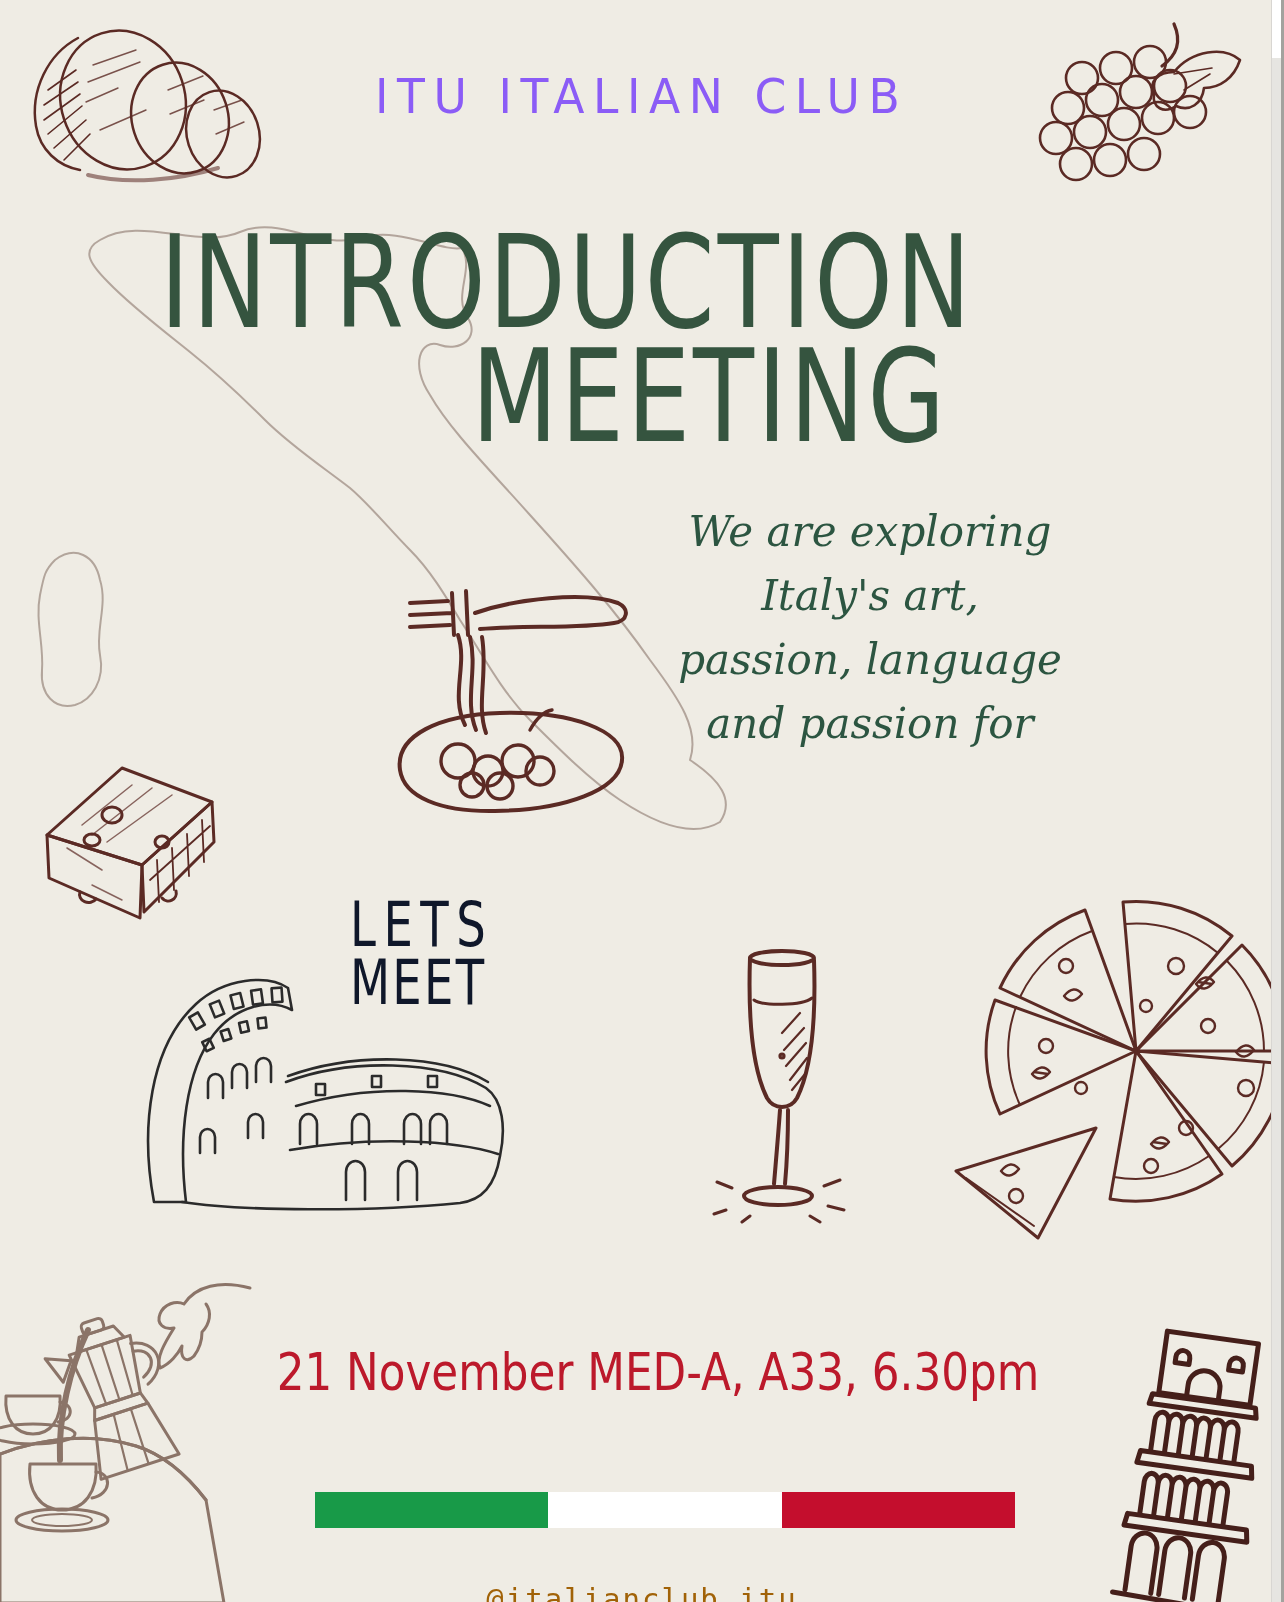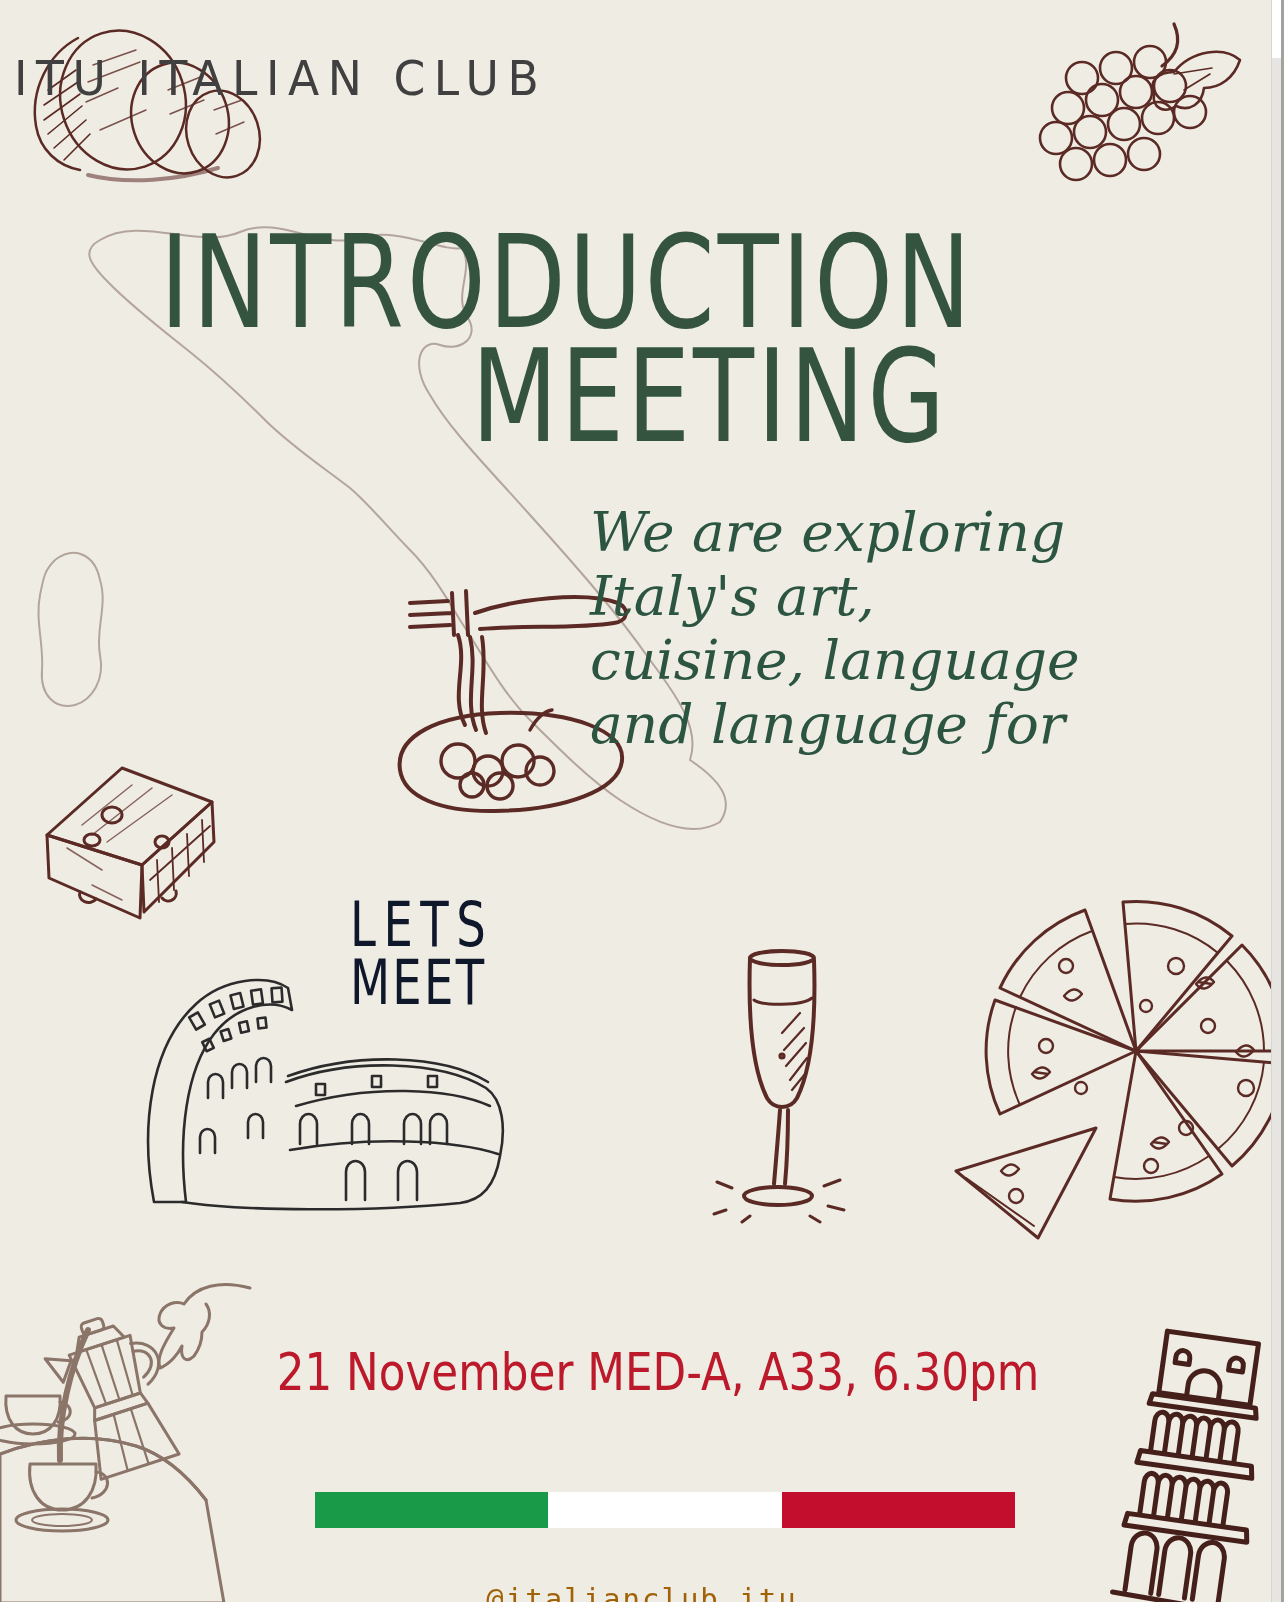--- a/index.html
+++ b/index.html
@@ -13,29 +13,29 @@
   .ink{stroke:#5b2a24;}
   .ink-fill{fill:#5b2a24;stroke:none;}
   .map-ink{stroke:#a4948a;}
   .colo{stroke:#2b2b2b;}
   .colo-fill{fill:#1d1d1d;stroke:none;}
   .taupe{stroke:#8b7468;}
   .taupe-fill{fill:#8b7468;stroke:none;}
   .pisa-ink{stroke:#451f1a;}
 
   .txt{position:absolute;white-space:nowrap;}
-  .club-name{top:50px;left:0;width:1284px;text-align:left;color:#404040;
+  .club-name{top:68px;left:0;width:1284px;text-align:center;color:#8b5cf6;
     font-size:48px;letter-spacing:9px;}
   .club-name span{display:inline-block;transform:scaleX(.95);}
   .heading{top:226px;left:160px;right:159px;color:#35543f;font-size:128px;line-height:114px;}
   .heading .l1{display:block;transform:scaleX(.78);transform-origin:left;letter-spacing:4px;}
   .heading .l2{display:block;text-align:center;}
   .heading .l2 span{display:inline-block;transform:scaleX(.78);transform-origin:right;letter-spacing:4px;}
-  .script-block{top:500px;left:590px;width:560px;color:#2c5541;
-    font-family:"DejaVu Serif",serif;font-style:italic;font-size:55px;line-height:64px;}
+  .script-block{top:500px;left:590px;width:560px;text-align:center;color:#2c5541;
+    font-family:"DejaVu Serif",serif;font-style:italic;font-size:42px;line-height:64px;}
   .cta{top:896px;left:350px;color:#0f172a;font-size:62px;line-height:58px;}
   .cta .l1{display:block;transform:scaleX(.75);transform-origin:left;letter-spacing:10px;}
   .cta .l2{display:block;transform:scaleX(.75);transform-origin:left;letter-spacing:3px;}
   .event-line{top:1342px;left:16px;width:1284px;text-align:center;color:#bc192b;font-size:52px;}
   .event-line span{display:inline-block;transform:scaleX(.84);}
   .flag{position:absolute;top:1492px;left:315px;width:700px;height:36px;display:flex;}
   .flag div{flex:1;height:100%;}
   .handle{top:1538px;left:0;width:1284px;text-align:center;color:#a16207;
     font-family:"DejaVu Sans Mono",monospace;font-size:29px;letter-spacing:2px;margin-top:44px;}
   .edge-strip{position:absolute;top:0;right:0;width:13px;height:100%;
@@ -287,22 +287,22 @@
   <div class="txt club-name"><span>ITU ITALIAN CLUB</span></div>
 
   <div class="txt heading">
     <span class="l1">INTRODUCTION</span>
     <span class="l2"><span>MEETING</span></span>
   </div>
 
   <div class="txt script-block">
     <span>We are exploring</span><br>
     <span>Italy's art,</span><br>
-    <span>cuisine, language</span><br>
-    <span>and language for</span><br>
+    <span>passion, language</span><br>
+    <span>and passion for</span><br>
   </div>
 
   <div class="txt cta">
     <span class="l1">LETS</span>
     <span class="l2">MEET</span>
   </div>
 
   <div class="txt event-line"><span>21 November MED-A, A33, 6.30pm</span></div>
 
   <div class="flag">

